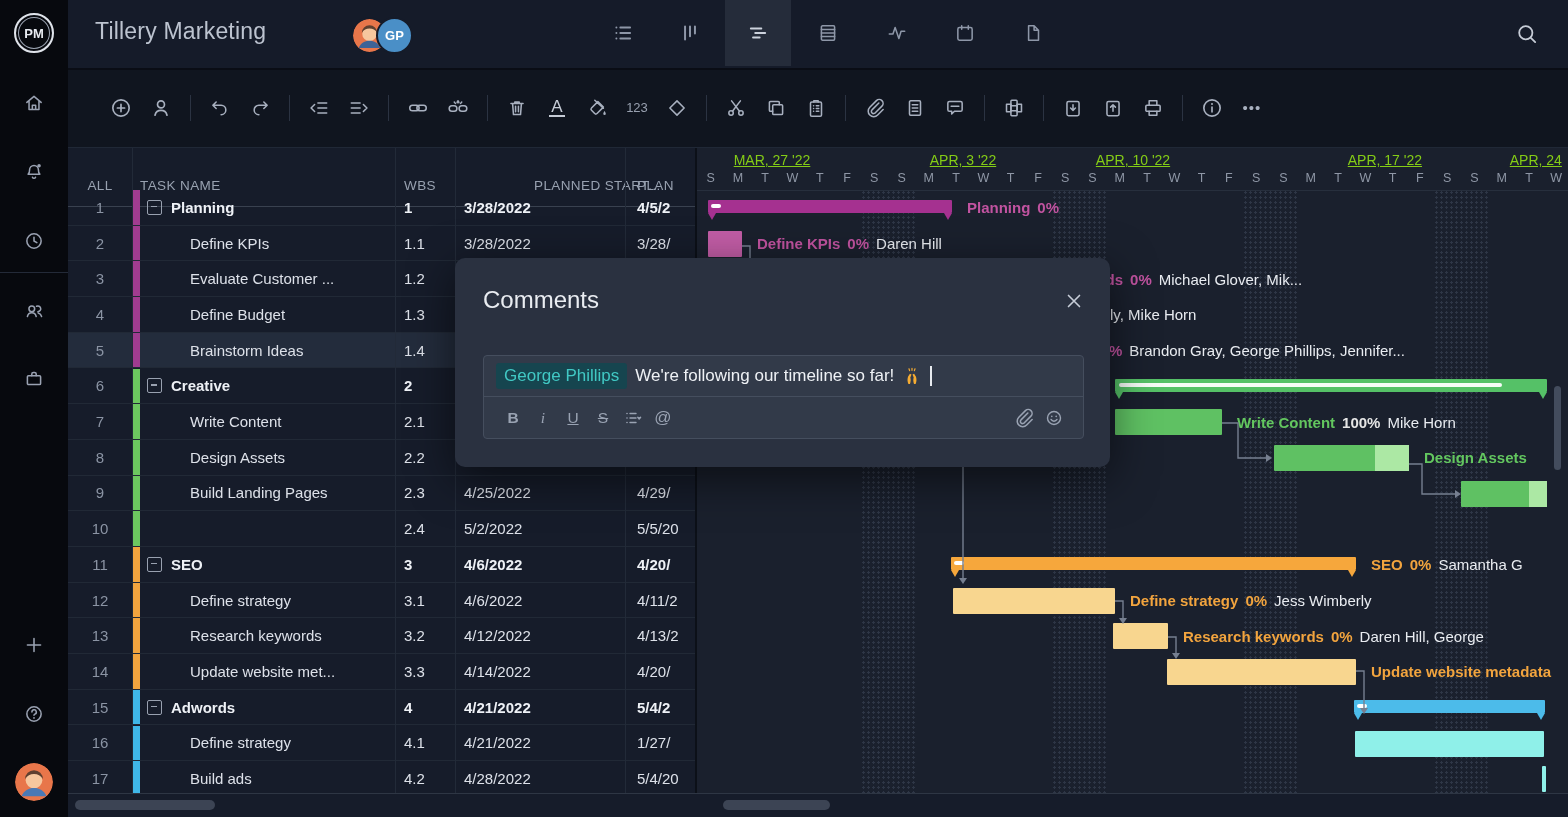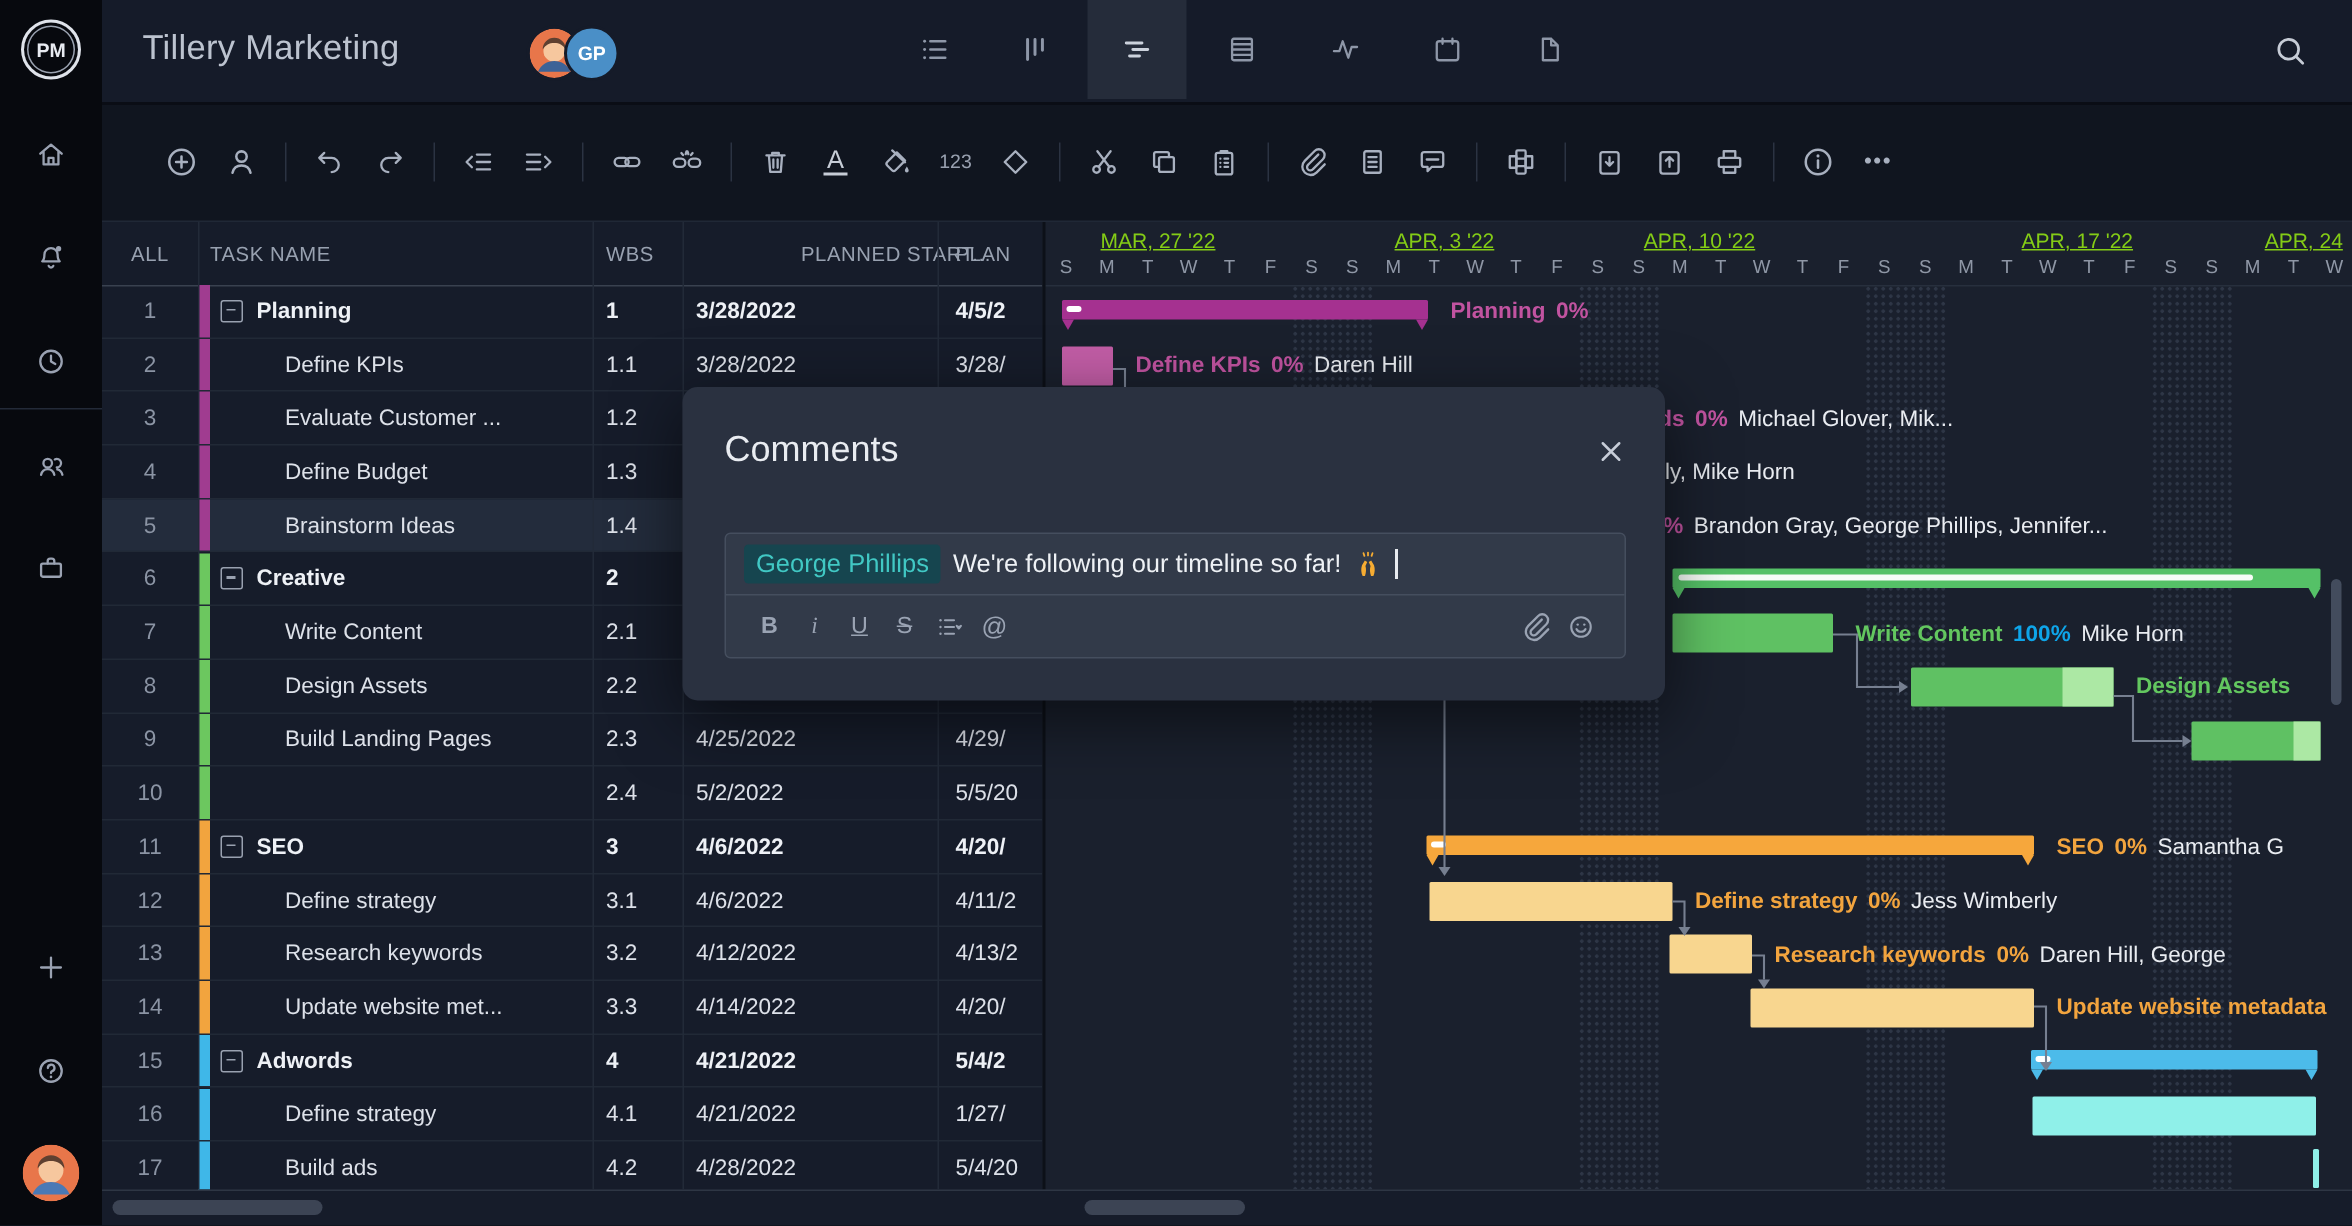--- a/index.html
+++ b/index.html
@@ -25,21 +25,21 @@
   
   #toolbar{left:68px;top:68px;width:1500px;height:80px;background:#10151f;border-bottom:1px solid #202836;z-index:4;display:flex;align-items:center;padding-left:24px;box-sizing:border-box;}
   .tgroup{display:flex;align-items:center;gap:10px;padding:0 14px;}
   .tdiv{width:1px;height:26px;background:#2b3342;}
   .tbtn{width:30px;height:30px;display:flex;align-items:center;justify-content:center;color:#a8b0bf;cursor:pointer;}
   .ttxt{font-size:13px;color:#98a0af;}
   .a-underline{font-size:17px;color:#c6ccd6;border-bottom:2px solid #c6ccd6;line-height:17px;padding:0 2px;}
   
   #table{left:68px;top:148px;width:627px;height:645px;background:#161c2a;overflow:hidden;z-index:2;}
   .th{top:0;height:42px;display:flex;align-items:center;font-size:13.5px;color:#98a1b0;letter-spacing:.4px;box-sizing:border-box;cursor:pointer;}
-  #thead{left:0;top:0;width:627px;height:42px;border-bottom:1px solid #39414f;}
+  #thead{left:0;top:16px;width:627px;height:42px;border-bottom:1px solid #39414f;}
   .colline{top:0;width:1px;height:645px;background:#222a38;}
   .trow{left:0;width:627px;height:35.7px;border-bottom:1px solid #212936;box-sizing:border-box;}
   .trow.sel{background:#232c3c;}
   .cell{position:absolute;top:0;height:100%;display:flex;align-items:center;font-size:15px;color:#dde1e9;overflow:hidden;white-space:nowrap;}
   .cnum{left:0;width:64px;justify-content:center;color:#8b94a4;}
   .strip{position:absolute;left:64px;top:0;width:8px;height:100%;}
   .cname{left:72px;width:255px;}
   .cwbs{left:327px;width:60px;padding-left:9px;box-sizing:border-box;}
   .cstart{left:387px;width:170px;padding-left:9px;box-sizing:border-box;}
   .cend{left:557px;width:70px;padding-left:12px;box-sizing:border-box;}
@@ -617,21 +617,21 @@
           <span class="gnames">Daren Hill</span>
         </div>
         <div class="abs gbar" style="left: 418px; top: 230.5px; width: 432px; height: 13px; background: rgb(85, 193, 103);">
           <div class="fang" style="left: 0px; border-top-color: rgb(85, 193, 103);"></div>
           <div class="fang" style="right: 0px; border-top-color: rgb(85, 193, 103);"></div>
           <div class="gline" style="left: 4px; width: 383px;"></div>
         </div>
         <div class="abs gbar" style="left: 418px; top: 261.2px; width: 107px; height: 26px; background: rgb(95, 193, 99);"></div>
         <div class="abs glabel" style="left: 540px; top: 256.2px; height: 35.7px;">
           <b style="color: rgb(99, 199, 95);">Write Content</b>
-          <b style="color: #0ea5e9;">100%</b>
+          <b style="color: #e5e5e5;">100%</b>
           <span class="gnames">Mike Horn</span>
         </div>
         <div class="abs gbar" style="left: 577px; top: 296.9px; width: 135px; height: 26px; background: rgb(95, 193, 99);">
           <div class="abs" style="left: 101px; top: 0px; width: 34px; height: 26px; background: rgb(172, 232, 164);"></div>
         </div>
         <div class="abs glabel" style="left: 727px; top: 291.9px; height: 35.7px;">
           <b style="color: rgb(99, 199, 95);">Design Assets</b>
         </div>
         <div class="abs gbar" style="left: 764px; top: 332.6px; width: 86px; height: 26px; background: rgb(95, 193, 99);">
           <div class="abs" style="left: 68px; top: 0px; width: 18px; height: 26px; background: rgb(172, 232, 164);"></div>

